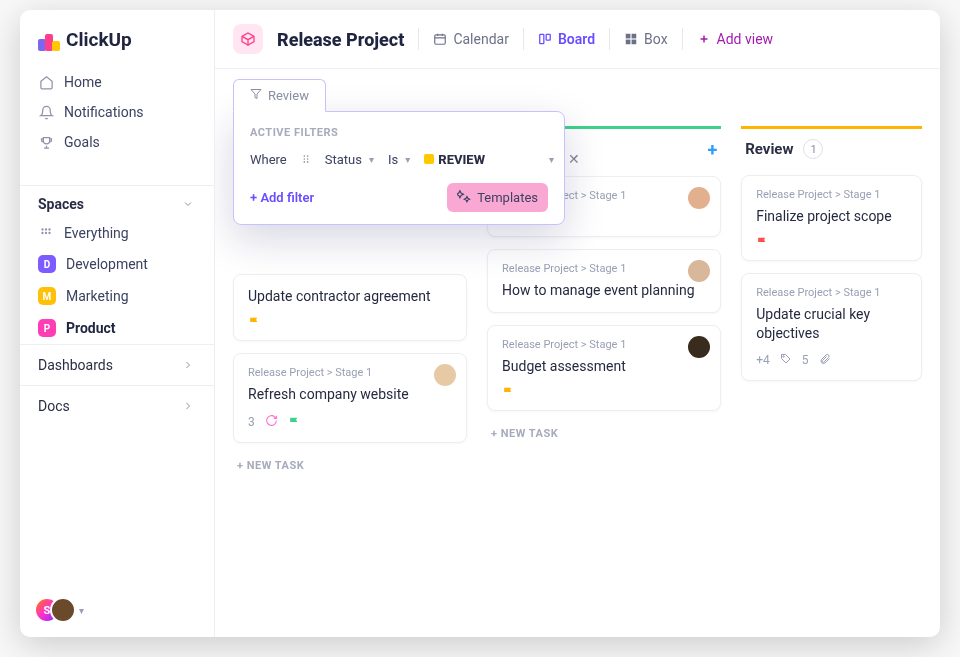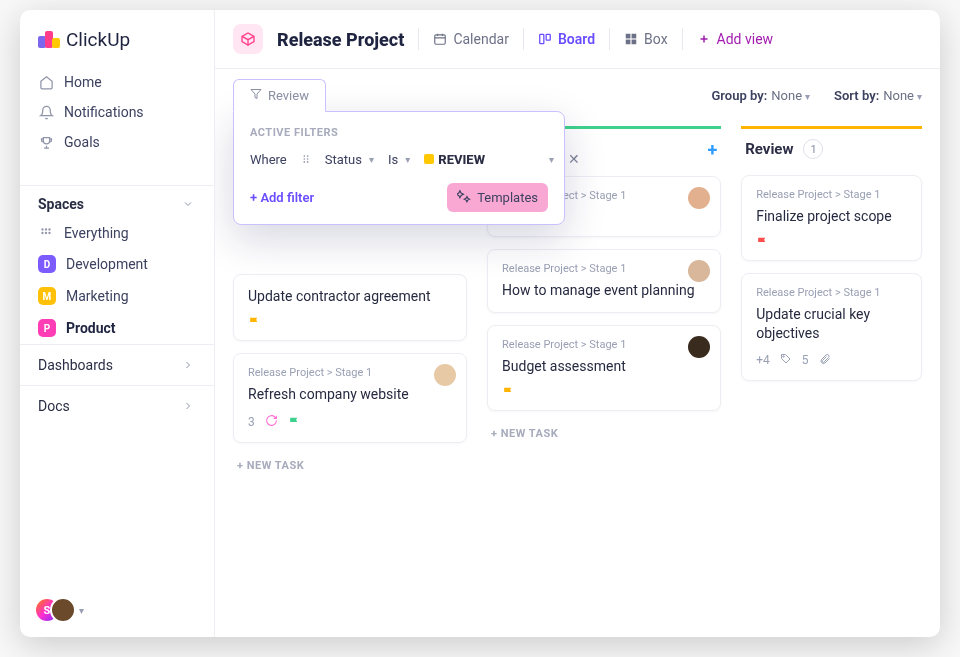--- a/index.html
+++ b/index.html
@@ -1,20 +1,20 @@
 <!DOCTYPE html>
 <html><head>
 <meta charset="utf-8">
 <style>
   * { box-sizing: border-box; margin: 0; padding: 0; font-family: -apple-system, BlinkMacSystemFont, "Segoe UI", Roboto, sans-serif; }
   body { background: #f8f8f8; width: 960px; height: 657px; overflow: hidden; }
   .app-frame { position: absolute; inset: 10px 20px 20px 20px; background: #fff; border-radius: 10px; box-shadow: 0 8px 35px rgba(0,0,0,.18); display: flex; overflow: hidden; }
   
   .sidebar { width: 195px; border-right: 1px solid #eceef3; display:flex; flex-direction:column; }
-  .logo { display:flex; align-items:center; gap:6px; padding:18px 18px 6px; font-weight:400; font-size:19px; color:#1f2440;}
+  .logo { display:flex; align-items:flex-end; gap:6px; padding:18px 18px 6px; font-weight:700; font-size:19px; color:#1f2440;}
   .logo-mark { width:22px; height:17px; position:relative; }
   .logo-mark span{position:absolute;bottom:0;width:8px;border-radius:2px}
   .logo-mark .a{left:0;height:12px;background:#7b68ee}
   .logo-mark .b{left:7px;height:17px;background:#ff3d8b}
   .logo-mark .c{left:14px;height:10px;background:#ffc800}
   .nav { padding:10px 6px; }
   .nav-item { display:flex; align-items:center; gap:10px; padding:7px 12px; font-size:14px; color:#3c4260; border-radius:6px; cursor:pointer;}
   .nav-icon{width:16px;height:16px;display:flex;align-items:center;justify-content:center;color:#8f94a8}
   .section-hdr{display:flex;align-items:center;justify-content:space-between;padding:10px 18px 6px;font-size:14px;font-weight:700;color:#2a2e45;border-top:1px solid #eceef3;margin-top:18px}
   .space-item{display:flex;align-items:center;gap:10px;padding:7px 18px;font-size:14px;color:#3c4260;cursor:pointer}
@@ -223,24 +223,20 @@
         <span>Add view</span>
       </span>
     </div>
 
     <div class="subbar">
       <div class="filter-btn">
         <span><svg width="12" height="12" viewBox="0 0 24 24" fill="none" stroke="currentColor" stroke-width="2">
               <path d="M22 3H2l8 9v7l4 2v-9z"></path>
             </svg></span>
         <span>Review</span>
-      </div>
-      <div class="sortgrp">
-        <span><b>Group by:</b><span>None</span><span class="caret">▾</span></span>
-        <span><b>Sort by:</b><span>None</span><span class="caret">▾</span></span>
       </div>
 
       <div class="popover">
         <div class="lbl">ACTIVE FILTERS</div>
         <div class="popover-row">
           <span>Where</span>
           <span class="nav-icon dots-icon">
               <svg width="10" height="14" viewBox="0 0 24 24" fill="currentColor">
                 <circle cx="8" cy="5" r="2"></circle>
                 <circle cx="16" cy="5" r="2"></circle>

